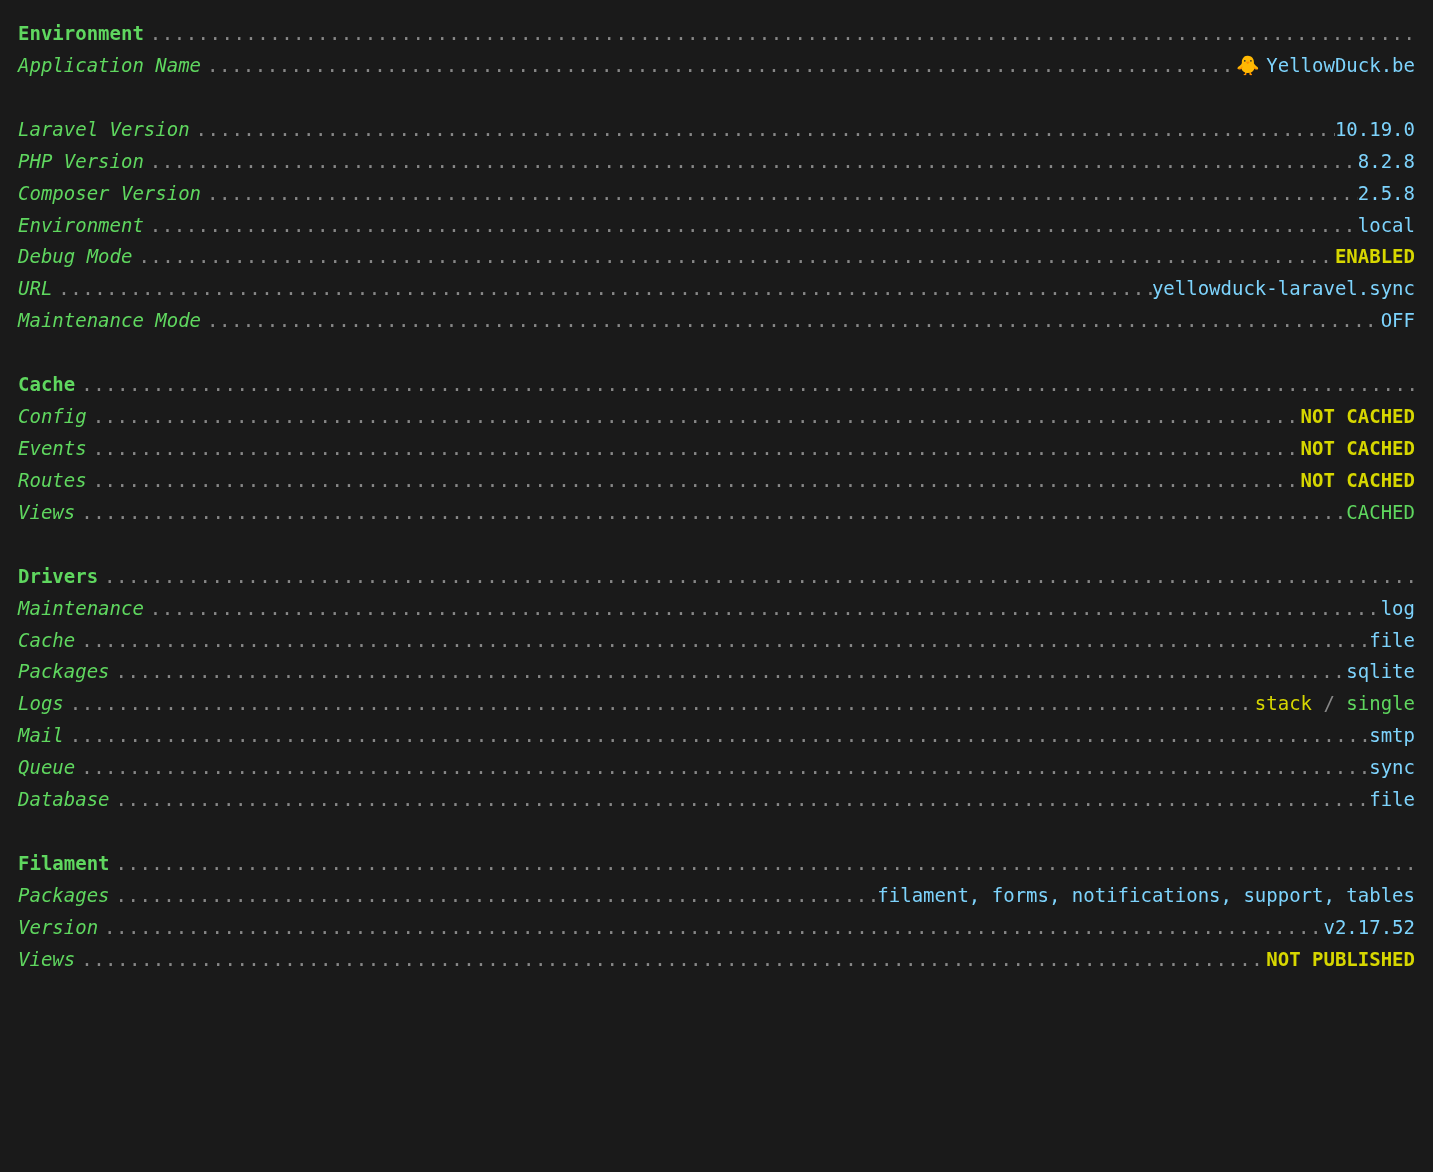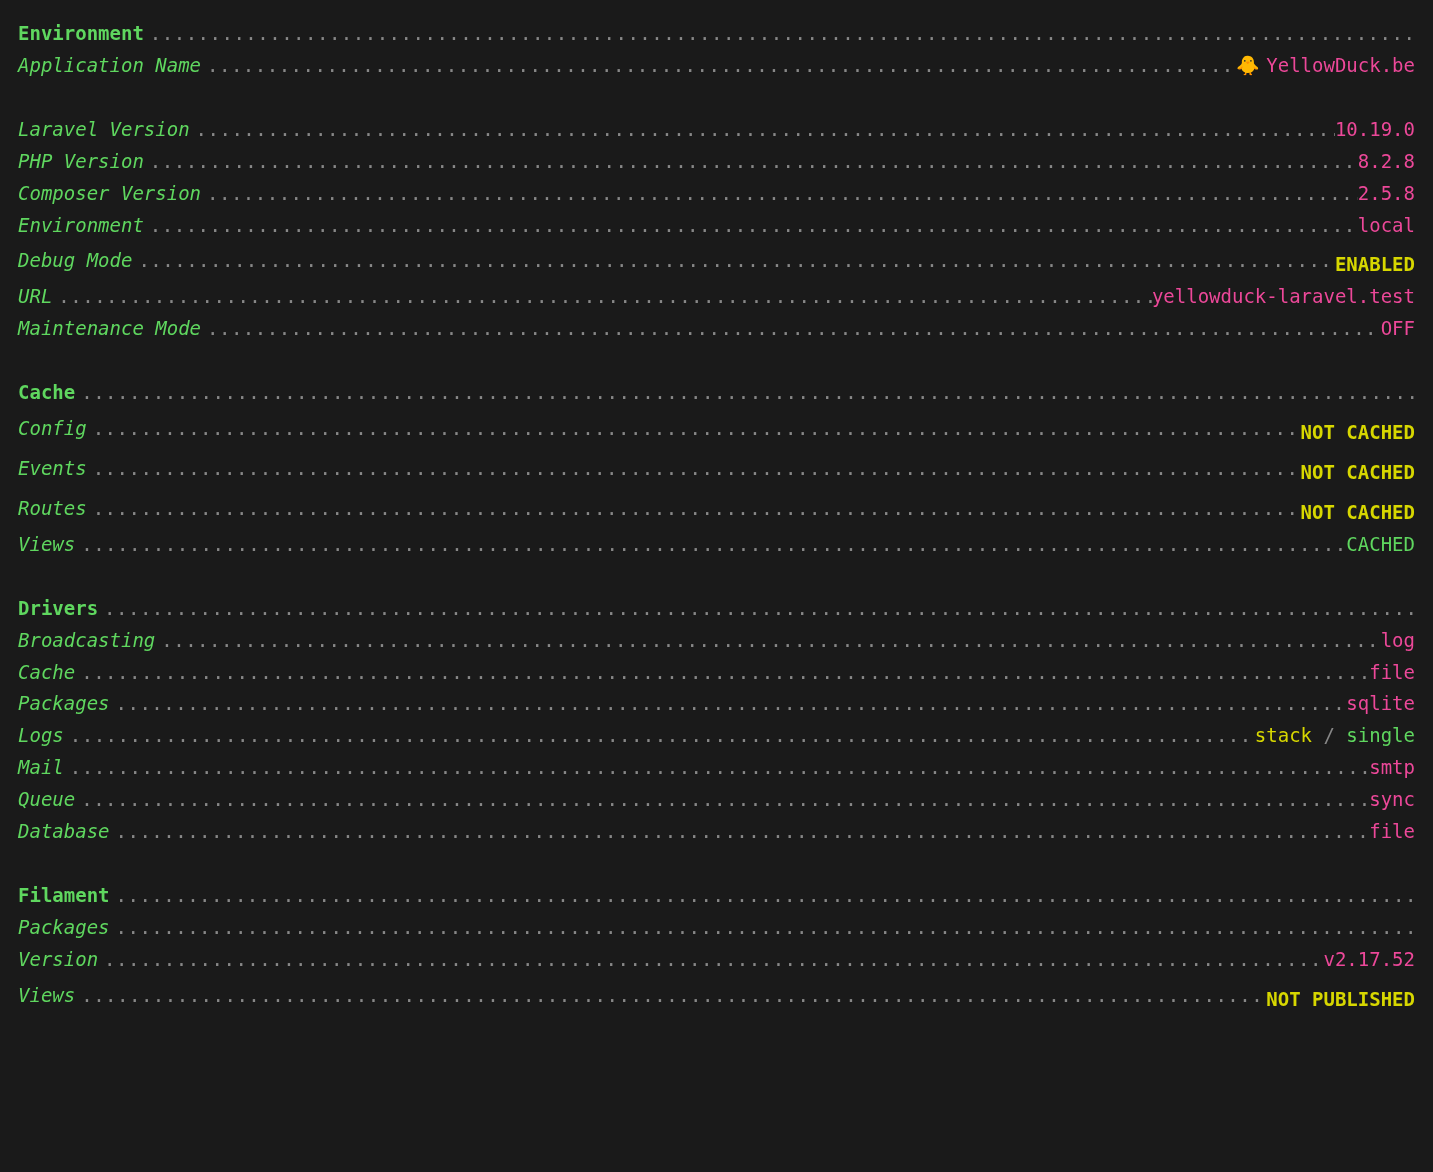--- a/index.html
+++ b/index.html
@@ -33,26 +33,25 @@
       flex: 1;
       color: #888;
       overflow: hidden;
       padding: 0 6px;
     }
     .dots::before {
       content: "........................................................................................................................................................................................................";
       letter-spacing: 0.5px;
     }
     .value-green {
-      color: #ec4899;
+      color: #7dd3fc;
     }
     .value-yellow-bold {
       color: #d7d700;
       font-weight: bold;
-      margin-top: 8px;
     }
     .value-green-bold {
       color: #5fd75f;
       font-weight: normal;
     }
     .value-mixed .yellow-bold {
       color: #d7d700;
       font-weight: normal;
     }
     .value-mixed .sep {
@@ -104,21 +103,21 @@
   <span class="value-green">local</span>
 </div>
 <div class="row">
   <span class="label">Debug Mode</span>
   <span class="dots"></span>
   <span class="value-yellow-bold">ENABLED</span>
 </div>
 <div class="row">
   <span class="label">URL</span>
   <span class="dots"></span>
-  <span class="value-green">yellowduck-laravel.test</span>
+  <span class="value-green">yellowduck-laravel.sync</span>
 </div>
 <div class="row">
   <span class="label">Maintenance Mode</span>
   <span class="dots"></span>
   <span class="value-green">OFF</span>
 </div>
 
 <div class="spacer"></div>
 
 <div class="row">
@@ -146,21 +145,21 @@
   <span class="value-green-bold">CACHED</span>
 </div>
 
 <div class="spacer"></div>
 
 <div class="row">
   <span class="label-bold">Drivers</span>
   <span class="dots"></span>
 </div>
 <div class="row">
-  <span class="label">Broadcasting</span>
+  <span class="label">Maintenance</span>
   <span class="dots"></span>
   <span class="value-green">log</span>
 </div>
 <div class="row">
   <span class="label">Cache</span>
   <span class="dots"></span>
   <span class="value-green">file</span>
 </div>
 <div class="row">
   <span class="label">Packages</span>
@@ -190,20 +189,21 @@
 
 <div class="spacer"></div>
 
 <div class="row">
   <span class="label-bold">Filament</span>
   <span class="dots"></span>
 </div>
 <div class="row">
   <span class="label">Packages</span>
   <span class="dots"></span>
+  <span class="value-green">filament, forms, notifications, support, tables</span>
 </div>
 <div class="row">
   <span class="label">Version</span>
   <span class="dots"></span>
   <span class="value-green">v2.17.52</span>
 </div>
 <div class="row">
   <span class="label">Views</span>
   <span class="dots"></span>
   <span class="value-yellow-bold">NOT PUBLISHED</span>

